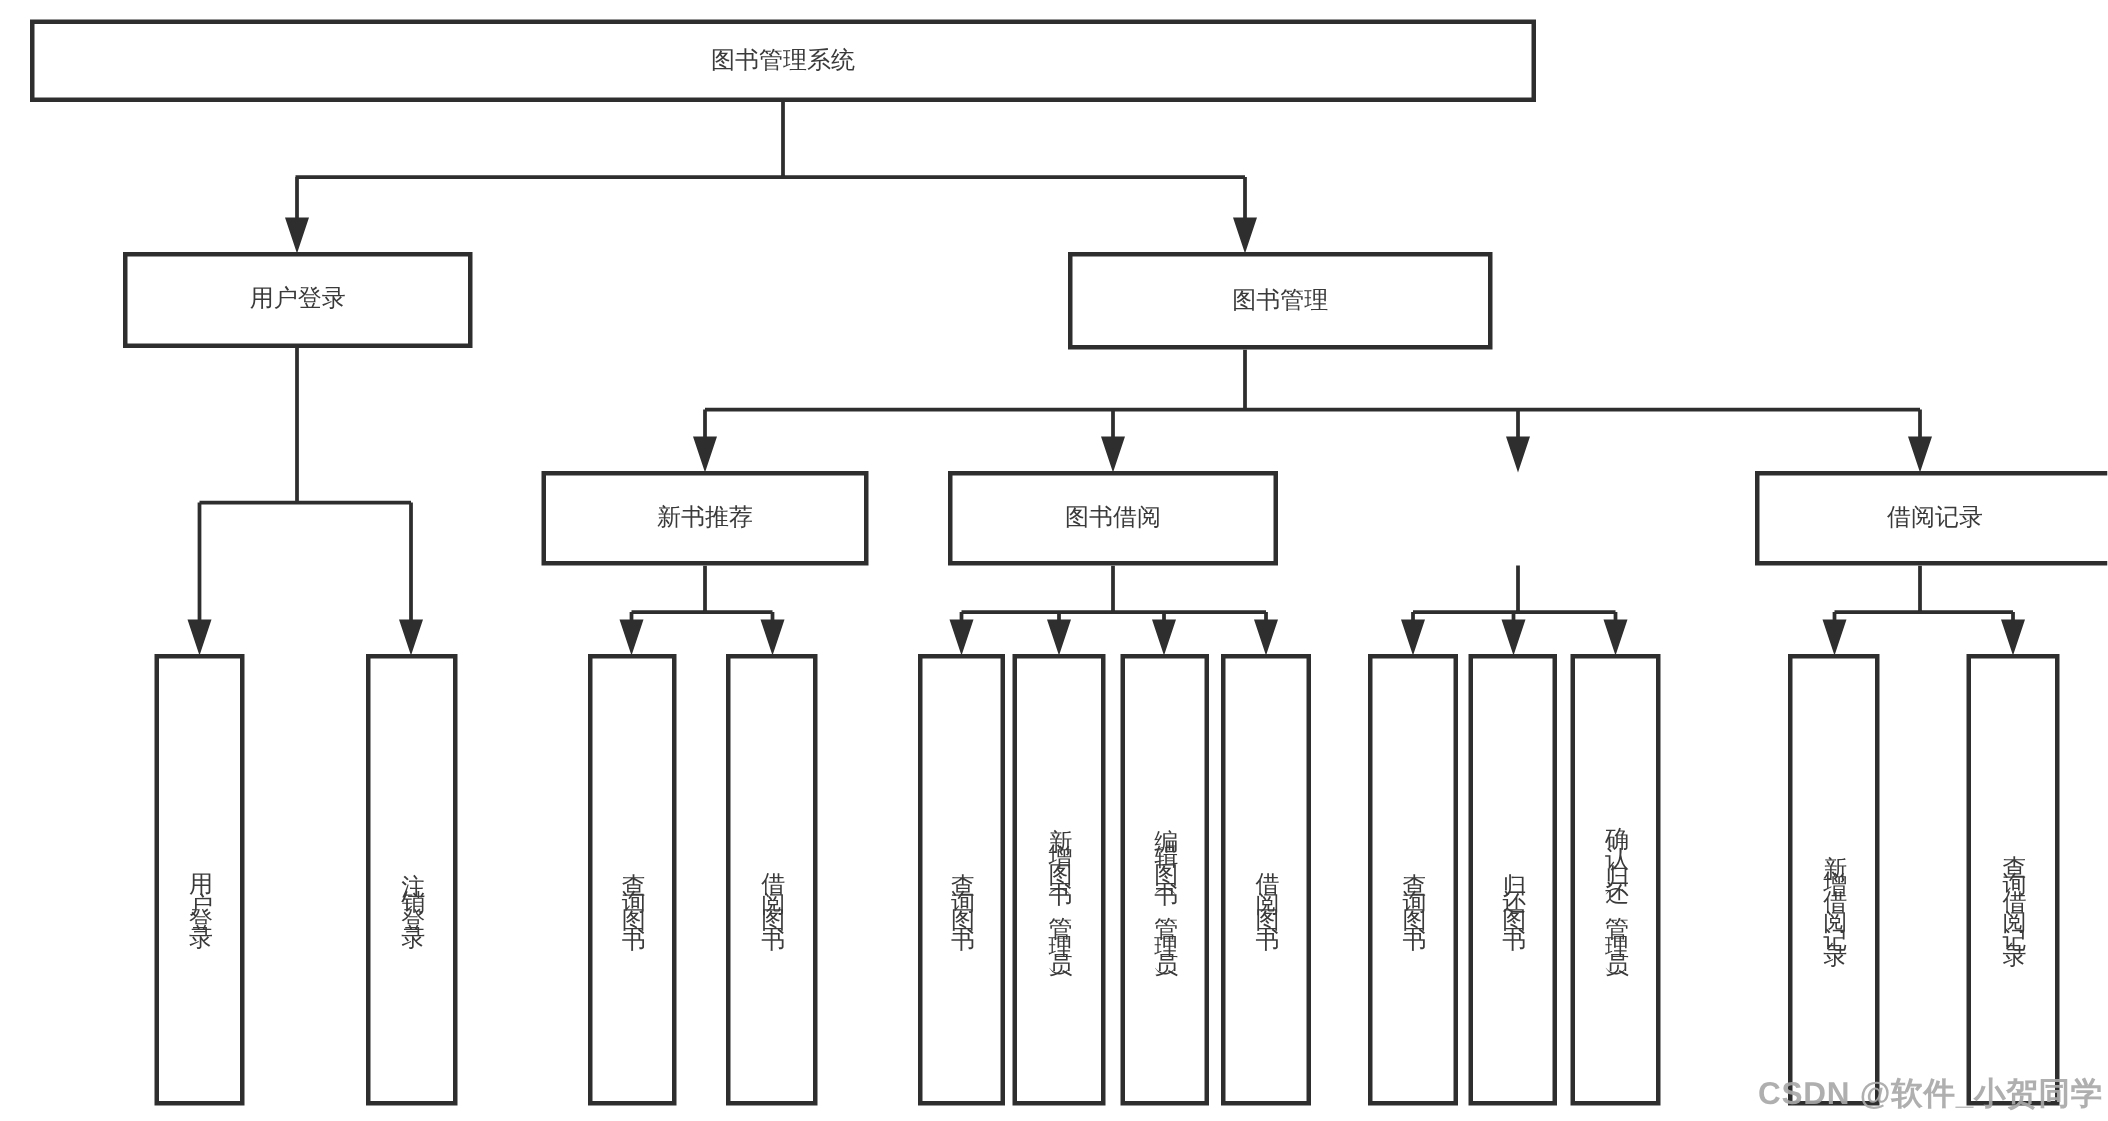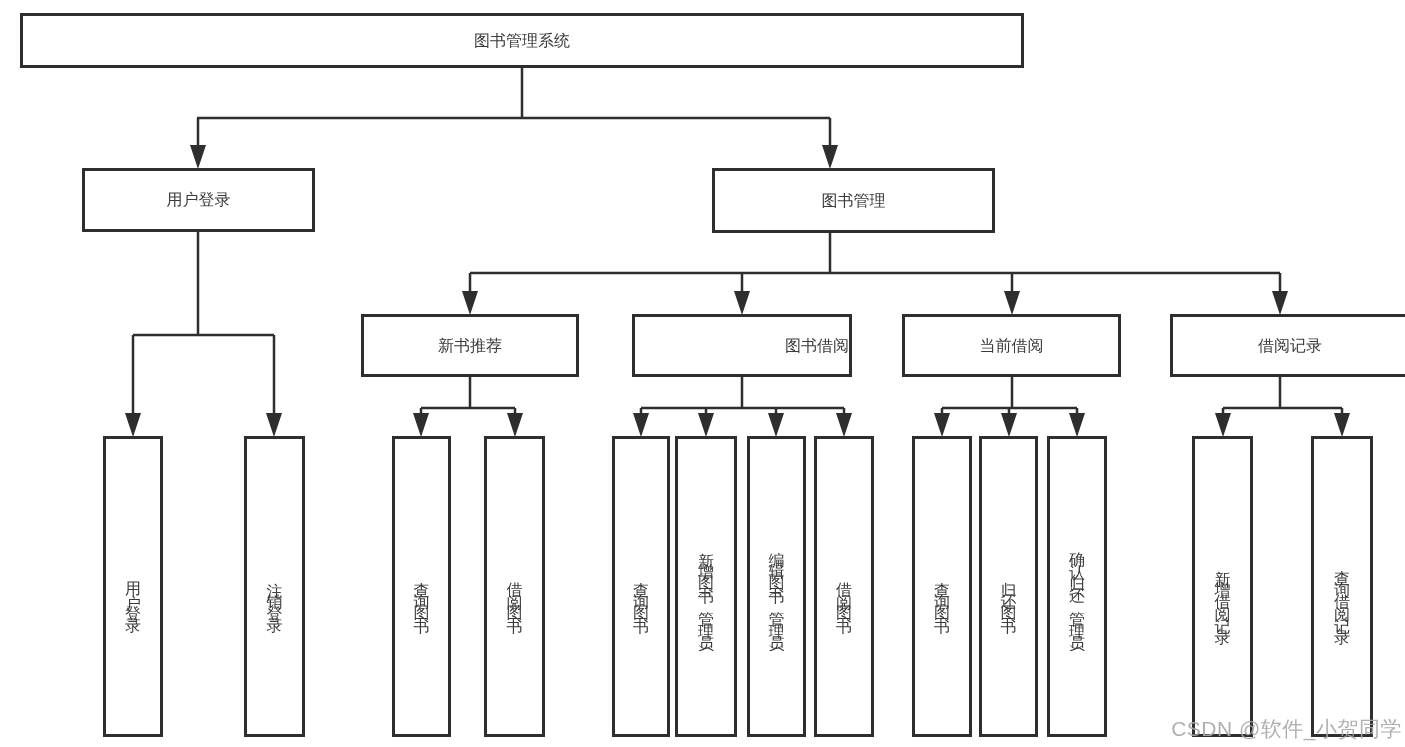--- a/index.html
+++ b/index.html
@@ -46,21 +46,21 @@
     margin-bottom: -12px;
     white-space: nowrap;
   }
   
   #n-root        { left: 20px;   top: 13px;  width: 1004px; height: 55px; }
   
   #n-user-login  { left: 82px;   top: 168px; width: 233px;  height: 64px; }
   #n-book-mgmt   { left: 712px;  top: 168px; width: 283px;  height: 65px; }
   
   #n-new-book    { left: 361px;  top: 314px; width: 218px;  height: 63px; }
-  #n-borrowing   { left: 632px;  top: 314px; width: 220px;  height: 63px; justify-content: flex-end; }
+  #n-borrowing   { left: 632px;  top: 314px; width: 220px;  height: 63px; }
   #n-current     { left: 902px;  top: 314px; width: 219px;  height: 63px; }
   #n-records     { left: 1170px; top: 314px; width: 240px;  height: 63px; }
   
   #l1  { left: 103px;  width: 60px; }
   #l2  { left: 244px;  width: 61px; }
   #l3  { left: 392px;  width: 59px; }
   #l4  { left: 484px;  width: 61px; }
   #l5  { left: 612px;  width: 58px; }
   #l6  { left: 675px;  width: 62px; }
   #l7  { left: 747px;  width: 59px; }
@@ -71,20 +71,21 @@
   #l12 { left: 1192px; width: 61px; }
   #l13 { left: 1311px; width: 62px; }
   .watermark {
     position: absolute;
     right: 3px;
     bottom: 4px;
     font-size: 21px;
     color: rgba(168, 168, 168, 0.92);
     letter-spacing: 0.5px;
     white-space: nowrap;
+    font-weight: bold;
   }
 </style>
 </head>
 <body>
 
 <div class="canvas">
 
   <svg class="connectors" viewBox="0 0 1405 747" xmlns="http://www.w3.org/2000/svg">
     <path fill="none" stroke="#2e2e2e" stroke-width="2.5" d="M522 68 V118 M197 118 H830 M198 118 V146 M830 118 V146
              M198 232 V335 M133 335 H274 M133 335 V414 M274 335 V414
@@ -124,23 +125,20 @@
   <div class="box" id="n-book-mgmt">
     <span>图书管理</span>
   </div>
 
   <div class="box" id="n-new-book">
     <span>新书推荐</span>
   </div>
   <div class="box" id="n-borrowing">
     <span>图书借阅</span>
   </div>
-  <div class="box" id="n-current">
-    <span>当前借阅</span>
-  </div>
   <div class="box" id="n-records">
     <span>借阅记录</span>
   </div>
 
   <div class="box leaf" id="l1">
     <span class="vlabel">用户登录</span>
   </div>
   <div class="box leaf" id="l2">
     <span class="vlabel">注销登录</span>
   </div>

